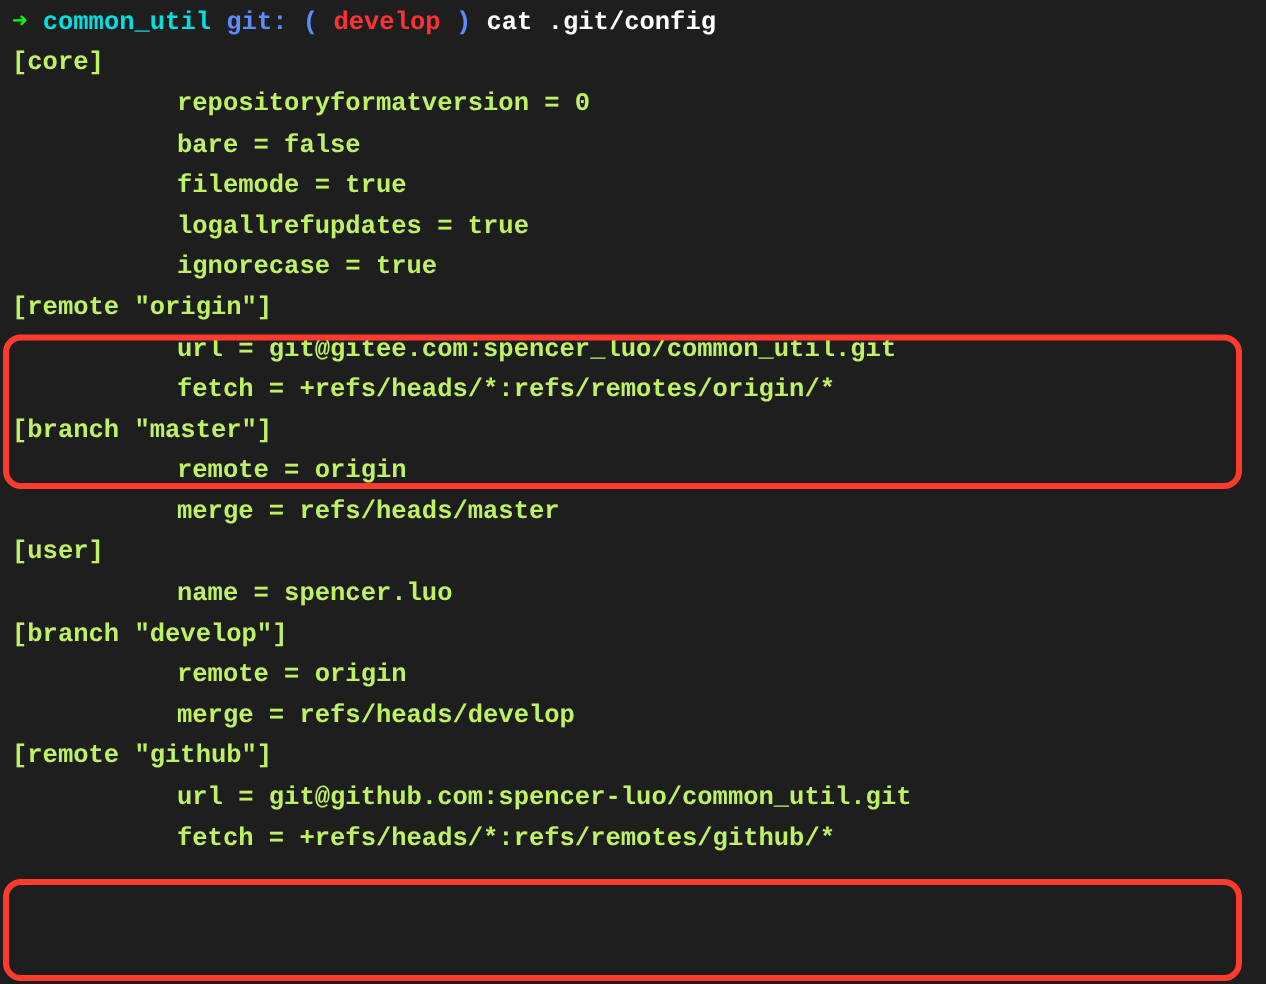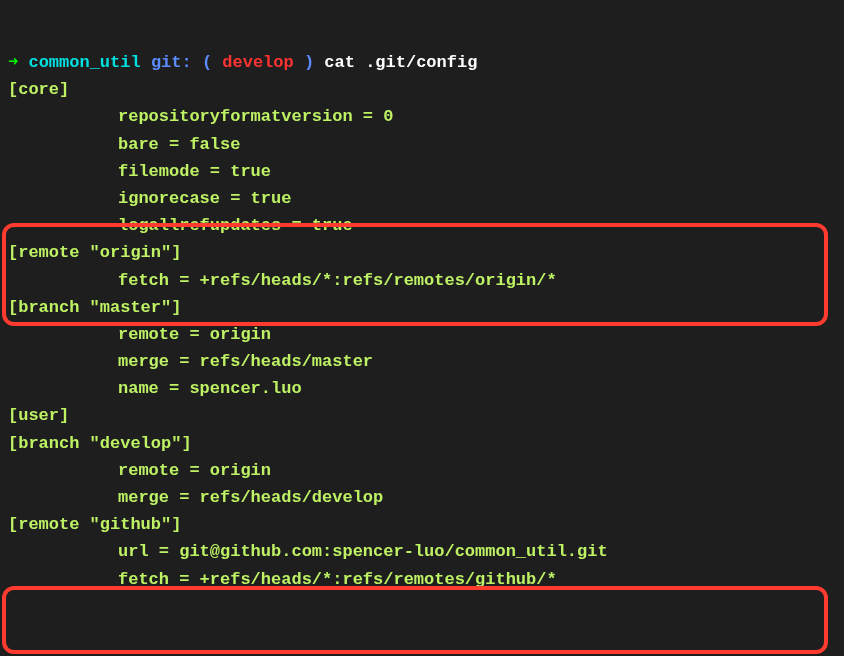--- a/index.html
+++ b/index.html
@@ -17,21 +17,20 @@
       color: #ffffff;
       padding: 2px 8px;
       width: 844px;
       height: 656px;
       overflow: hidden;
       position: relative;
     }
     
     .prompt-line {
       white-space: nowrap;
-      margin-top: 47px;
     }
     
     .arrow {
       color: #00ff00;
     }
     
     .repo-name {
       color: #00e0e0;
     }
     
@@ -93,32 +92,33 @@
     <span class="branch-name">develop</span>
     <span class="git-label">)</span>
     <span> </span>
     <span class="command">cat .git/config</span>
   </div>
 
   <div class="config-line">[core]</div>
   <div class="config-line indent">repositoryformatversion = 0</div>
   <div class="config-line indent">bare = false</div>
   <div class="config-line indent">filemode = true</div>
+  <div class="config-line indent">logallrefupdates = true</div>
   <div class="config-line indent">ignorecase = true</div>
-  <div class="config-line indent">logallrefupdates = true</div>
 
   <div class="config-line">[remote "origin"]</div>
+  <div class="config-line indent">url = git@gitee.com:spencer_luo/common_util.git</div>
   <div class="config-line indent">fetch = +refs/heads/*:refs/remotes/origin/*</div>
 
   <div class="config-line">[branch "master"]</div>
   <div class="config-line indent">remote = origin</div>
   <div class="config-line indent">merge = refs/heads/master</div>
 
+  <div class="config-line">[user]</div>
   <div class="config-line indent">name = spencer.luo</div>
-  <div class="config-line">[user]</div>
 
   <div class="config-line">[branch "develop"]</div>
   <div class="config-line indent">remote = origin</div>
   <div class="config-line indent">merge = refs/heads/develop</div>
 
   <div class="config-line">[remote "github"]</div>
   <div class="config-line indent">url = git@github.com:spencer-luo/common_util.git</div>
   <div class="config-line indent">fetch = +refs/heads/*:refs/remotes/github/*</div>
 
 </div>

